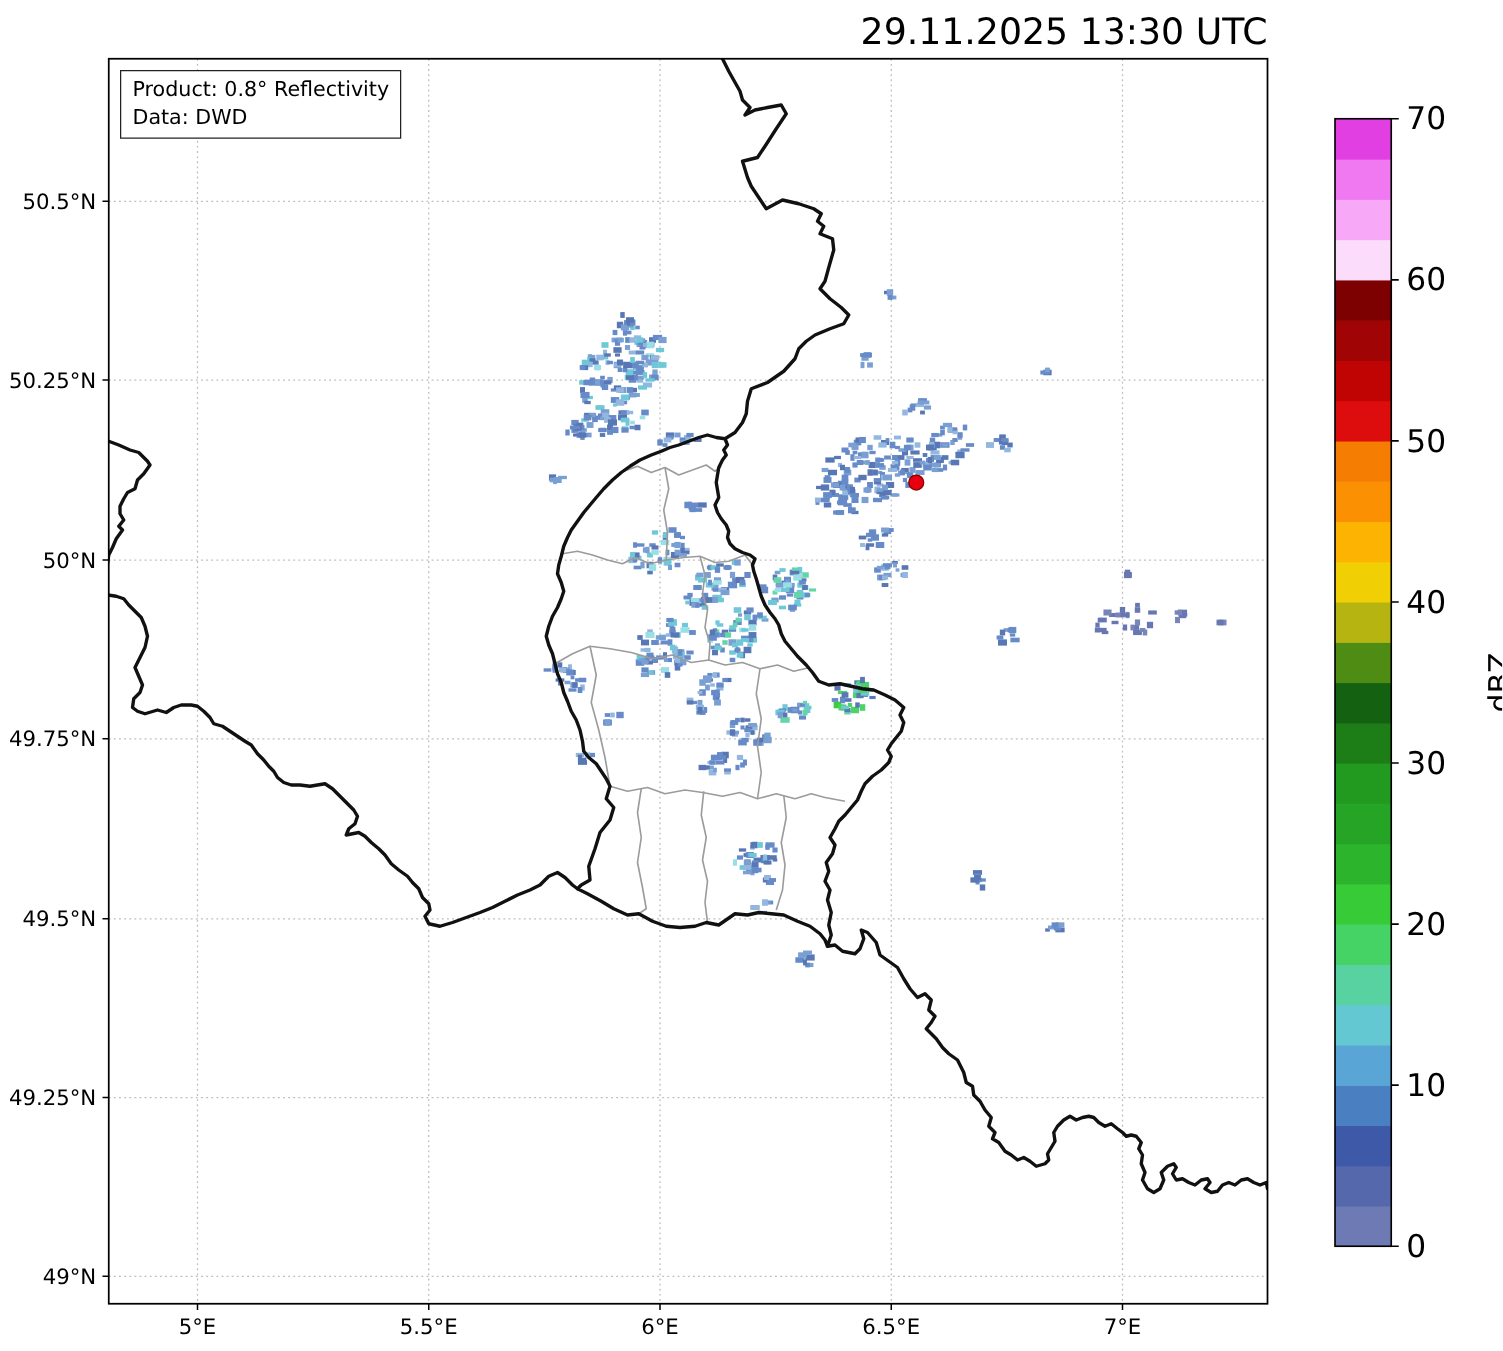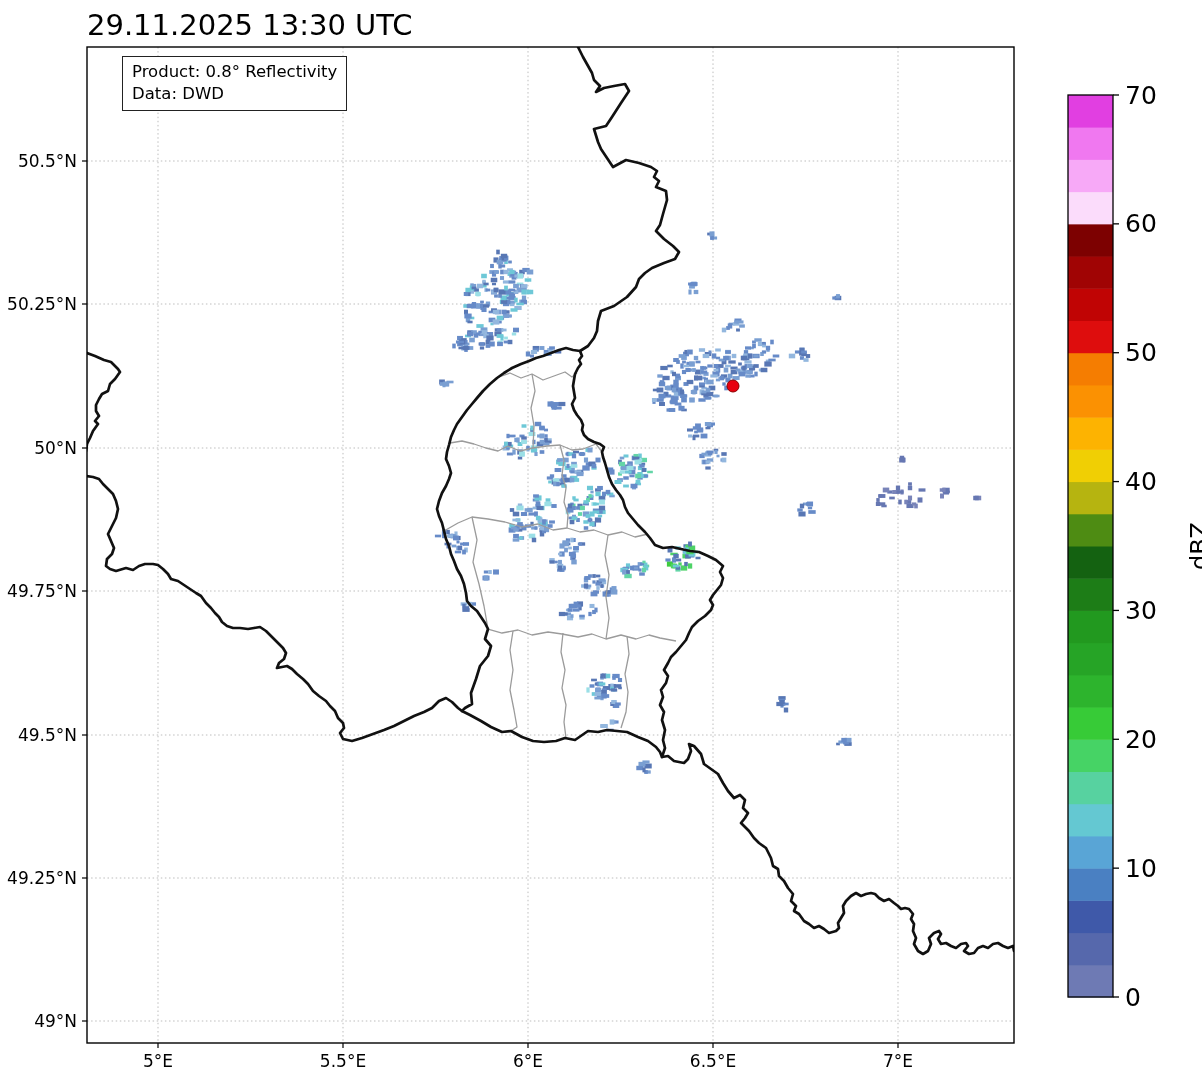--- a/index.html
+++ b/index.html
@@ -1,22 +1,22 @@
 <!DOCTYPE html>
 <html><head>
 <meta charset="utf-8">
 <style>
   html,body{margin:0;padding:0;background:#ffffff;}
   #fig{position:relative;width:1202px;height:1081px;background:#ffffff;
        font-family:"DejaVu Sans","Liberation Sans",sans-serif;overflow:hidden;}
-  #fig-title{position:absolute;left:87px;top:8px;width:927px;text-align:left;
+  #fig-title{position:absolute;left:87px;top:8px;width:927px;text-align:right;
        font-size:29px;color:#000;}
   #annot-box{position:absolute;left:96px;top:56px;background:#ffffff;
        border:1.3px solid #222;padding:4px 9px 5px 9px;font-size:16.5px;
-       line-height:1.32;color:#000;z-index:5;margin-left:26px;}
+       line-height:1.32;color:#000;z-index:5;}
   svg{position:absolute;left:0;top:0;}
 </style>
 </head>
 <body>
 
 <div id="fig">
   <div id="fig-title">29.11.2025 13:30 UTC</div>
   <svg id="plot" width="1202" height="1081" viewBox="0 0 1202 1081">
       <defs>
         <clipPath id="mapclip">

